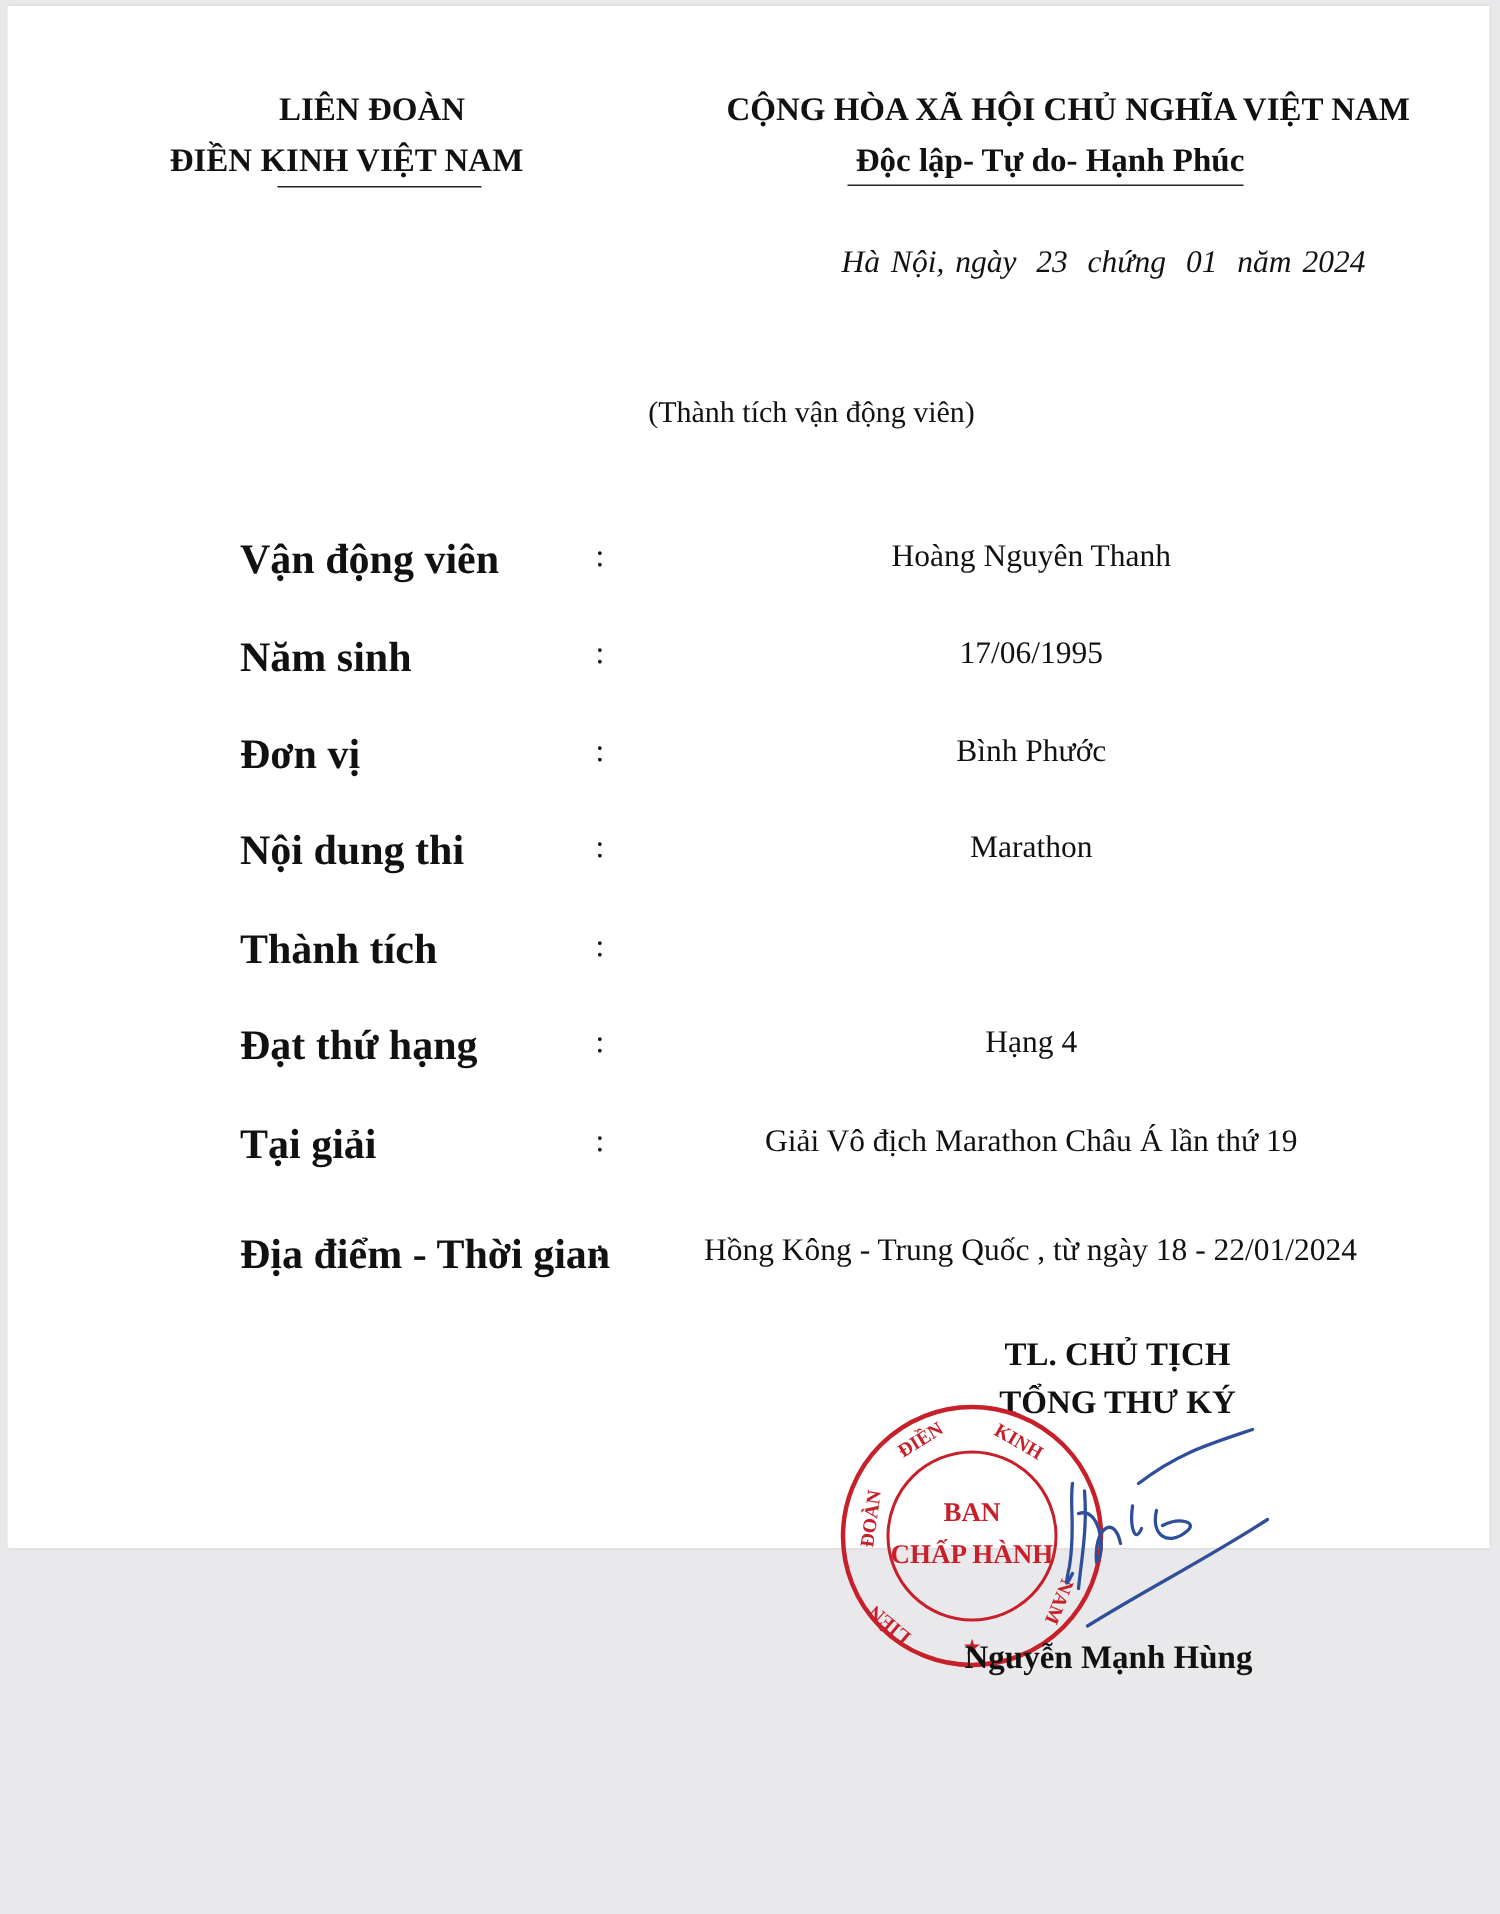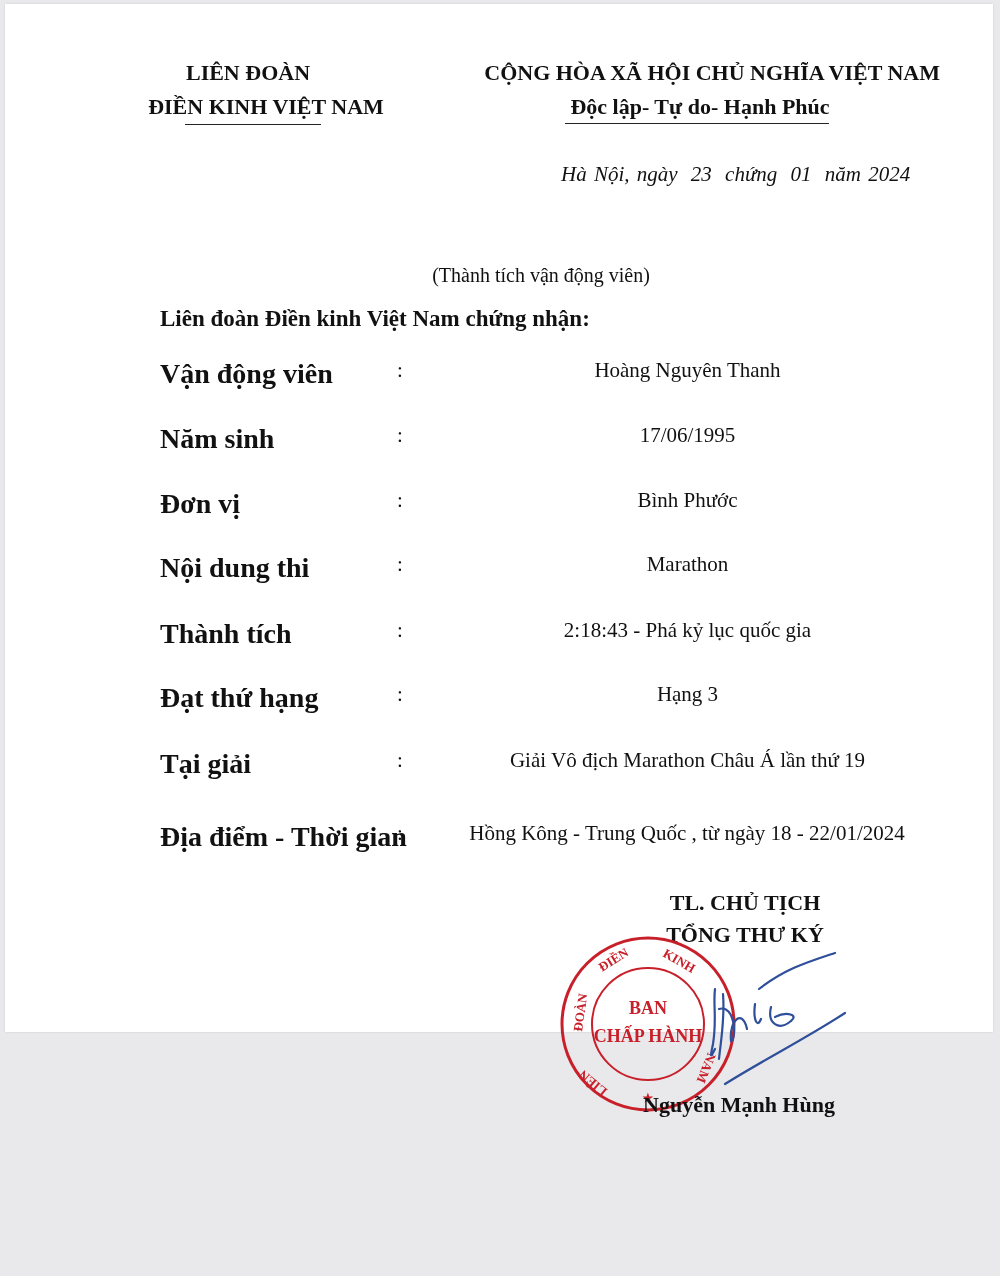--- a/index.html
+++ b/index.html
@@ -16,21 +16,21 @@
     left: 5px; top: 4px;
     width: 988px; height: 1028px;
     background: #ffffff;
     box-shadow: 0 0 2px rgba(0,0,0,0.12);
   }
   .abs { position: absolute; white-space: nowrap; }
   .bold { font-weight: bold; }
   .center { text-align: center; }
 
   .org-line1 { left: 118px; width: 250px; top: 56px; font-size: 22px; }
-  .org-line2 { left: 136px; width: 250px; top: 90px; font-size: 22px; }
+  .org-line2 { left: 101px; width: 250px; top: 90px; font-size: 22px; }
   .org-underline { left: 180px; top: 120px; width: 136px; height: 0; border-top: 1.5px solid #222; }
 
   .nat-line1 { left: 455px; width: 480px; top: 56px; font-size: 22px; text-align: right; }
   .nat-line2 { left: 455px; width: 480px; top: 90px; font-size: 22px; }
   .nat-underline { left: 560px; top: 119px; width: 264px; height: 0; border-top: 1.5px solid #222; }
 
   .date-line { left: 556px; top: 158px; font-size: 21px; font-style: italic; word-spacing: 2px; }
   .date-line span { display: inline-block; }
   .date-line .gap { margin: 0 6px; }
 
@@ -67,21 +67,20 @@
   <div class="abs date-line">
     <span>Hà Nội, ngày</span>
     <span class="gap">23</span>
     <span>chứng</span>
     <span class="gap">01</span>
     <span>năm</span>
     <span>2024</span>
   </div>
 
   <div class="abs center subtitle">(Thành tích vận động viên)</div>
-  <div class="abs intro">Liên đoàn Điền kinh Việt Nam chứng nhận:</div>
 
   <div class="row" style="top:354px">
     <span class="label">Vận động viên</span>
     <span class="colon">:</span>
     <span class="value">Hoàng Nguyên Thanh</span>
   </div>
   <div class="row" style="top:419px">
     <span class="label">Năm sinh</span>
     <span class="colon">:</span>
     <span class="value">17/06/1995</span>
@@ -92,26 +91,25 @@
     <span class="value">Bình Phước</span>
   </div>
   <div class="row" style="top:548px">
     <span class="label">Nội dung thi</span>
     <span class="colon">:</span>
     <span class="value">Marathon</span>
   </div>
   <div class="row" style="top:614px">
     <span class="label">Thành tích</span>
     <span class="colon">:</span>
-    <span class="value">2:18:43 - Phá kỷ lục quốc gia</span>
   </div>
   <div class="row" style="top:678px">
     <span class="label">Đạt thứ hạng</span>
     <span class="colon">:</span>
-    <span class="value">Hạng 3</span>
+    <span class="value">Hạng 4</span>
   </div>
   <div class="row" style="top:744px">
     <span class="label">Tại giải</span>
     <span class="colon">:</span>
     <span class="value">Giải Vô địch Marathon Châu Á lần thứ 19</span>
   </div>
   <div class="row wide" style="top:817px">
     <span class="label">Địa điểm - Thời gian</span>
     <span class="colon">:</span>
     <span class="value">Hồng Kông - Trung Quốc , từ ngày 18 - 22/01/2024</span>

